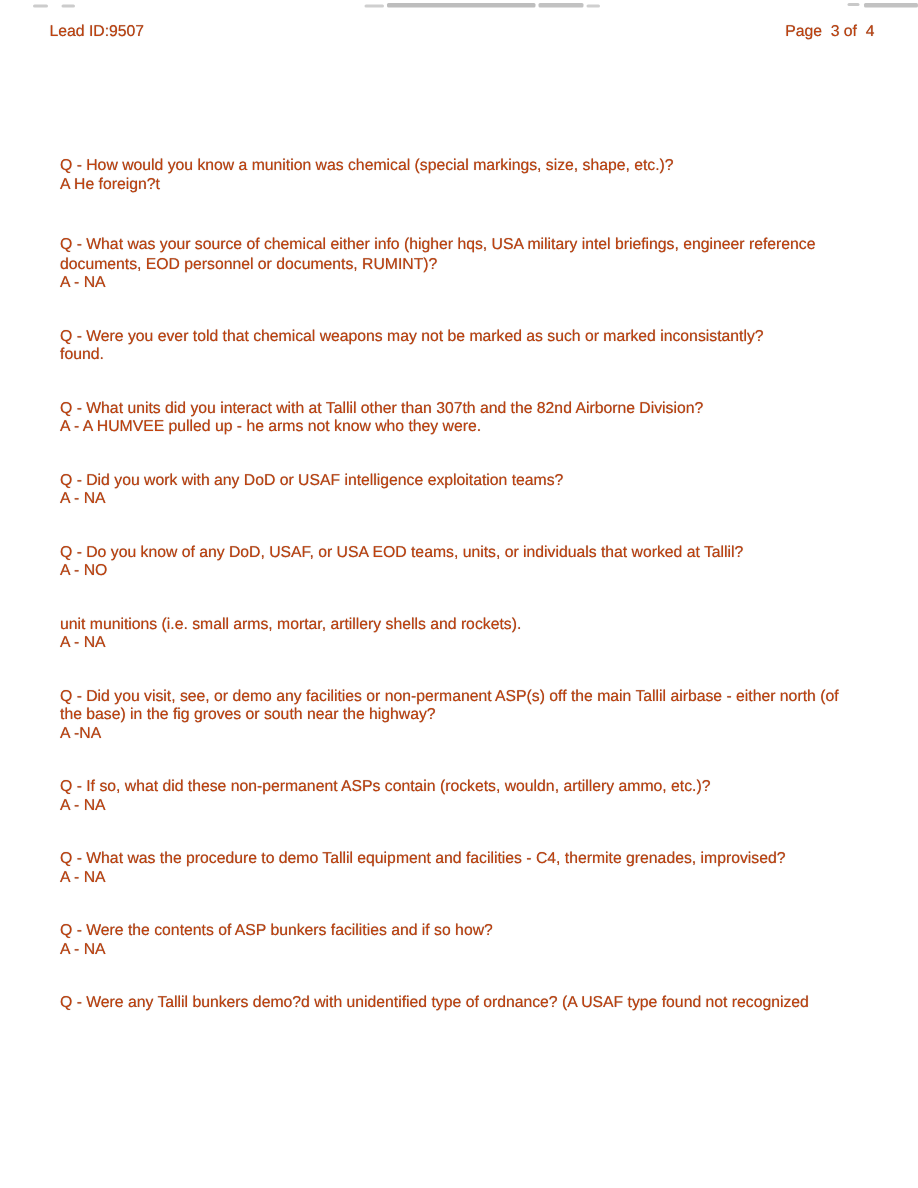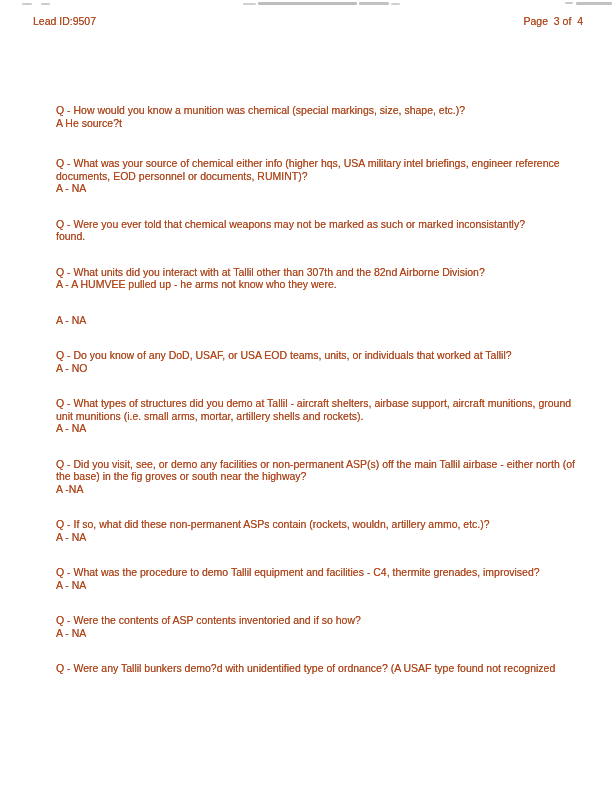--- a/index.html
+++ b/index.html
@@ -32,21 +32,21 @@
     display: flex;
     justify-content: space-between;
     font-size: 10.5px;
     line-height: 12.5px;
     white-space: pre;
     text-shadow: 0 0 0.5px rgba(25,25,25,0.55);
   }
 
   .content {
     position: absolute;
-    left: 56px;
+    left: 40px;
     top: 104px;
     width: 525px;
     font-size: 10.5px;
     line-height: 12.5px;
     text-shadow: 0 0 0.5px rgba(25,25,25,0.55);
   }
   .qa-block { margin-bottom: 23px; }
   .qa-block.first { margin-bottom: 28px; }
   .qa-line { white-space: pre-wrap; }
 </style>
@@ -66,51 +66,51 @@
 
   <div class="header-row">
     <span>Lead ID:9507</span>
     <span>Page  3 of  4</span>
   </div>
 
   <div class="content">
 
     <div class="qa-block first">
       <div class="qa-line">Q - How would you know a munition was chemical (special markings, size, shape, etc.)?</div>
-      <div class="qa-line">A He source?t</div>
+      <div class="qa-line">A He foreign?t</div>
     </div>
 
     <div class="qa-block">
       <div class="qa-line">Q - What was your source of chemical either info (higher hqs, USA military intel briefings, engineer reference</div>
       <div class="qa-line">documents, EOD personnel or documents, RUMINT)?</div>
       <div class="qa-line">A - NA</div>
     </div>
 
     <div class="qa-block">
       <div class="qa-line">Q - Were you ever told that chemical weapons may not be marked as such or marked inconsistantly?</div>
       <div class="qa-line">found.</div>
     </div>
 
     <div class="qa-block">
       <div class="qa-line">Q - What units did you interact with at Tallil other than 307th and the 82nd Airborne Division?</div>
       <div class="qa-line">A - A HUMVEE pulled up - he arms not know who they were.</div>
     </div>
 
     <div class="qa-block">
+      <div class="qa-line">Q - Did you work with any DoD or USAF intelligence exploitation teams?</div>
       <div class="qa-line">A - NA</div>
     </div>
 
     <div class="qa-block">
       <div class="qa-line">Q - Do you know of any DoD, USAF, or USA EOD teams, units, or individuals that worked at Tallil?</div>
       <div class="qa-line">A - NO</div>
     </div>
 
 
     <div class="qa-block">
-      <div class="qa-line">Q - What types of structures did you demo at Tallil - aircraft shelters, airbase support, aircraft munitions, ground</div>
       <div class="qa-line">unit munitions (i.e. small arms, mortar, artillery shells and rockets).</div>
       <div class="qa-line">A - NA</div>
     </div>
 
     <div class="qa-block">
       <div class="qa-line">Q - Did you visit, see, or demo any facilities or non-permanent ASP(s) off the main Tallil airbase - either north (of</div>
       <div class="qa-line">the base) in the fig groves or south near the highway?</div>
       <div class="qa-line">A -NA</div>
     </div>
 
@@ -118,21 +118,21 @@
       <div class="qa-line">Q - If so, what did these non-permanent ASPs contain (rockets, wouldn, artillery ammo, etc.)?</div>
       <div class="qa-line">A - NA</div>
     </div>
 
     <div class="qa-block">
       <div class="qa-line">Q - What was the procedure to demo Tallil equipment and facilities - C4, thermite grenades, improvised?</div>
       <div class="qa-line">A - NA</div>
     </div>
 
     <div class="qa-block">
-      <div class="qa-line">Q - Were the contents of ASP contents inventoried and if so how?</div>
+      <div class="qa-line">Q - Were the contents of ASP bunkers facilities and if so how?</div>
       <div class="qa-line">A - NA</div>
     </div>
 
     <div class="qa-block">
       <div class="qa-line">Q - Were any Tallil bunkers demo?d with unidentified type of ordnance? (A USAF type found not recognized</div>
     </div>
 
   </div>
 </div>
 

